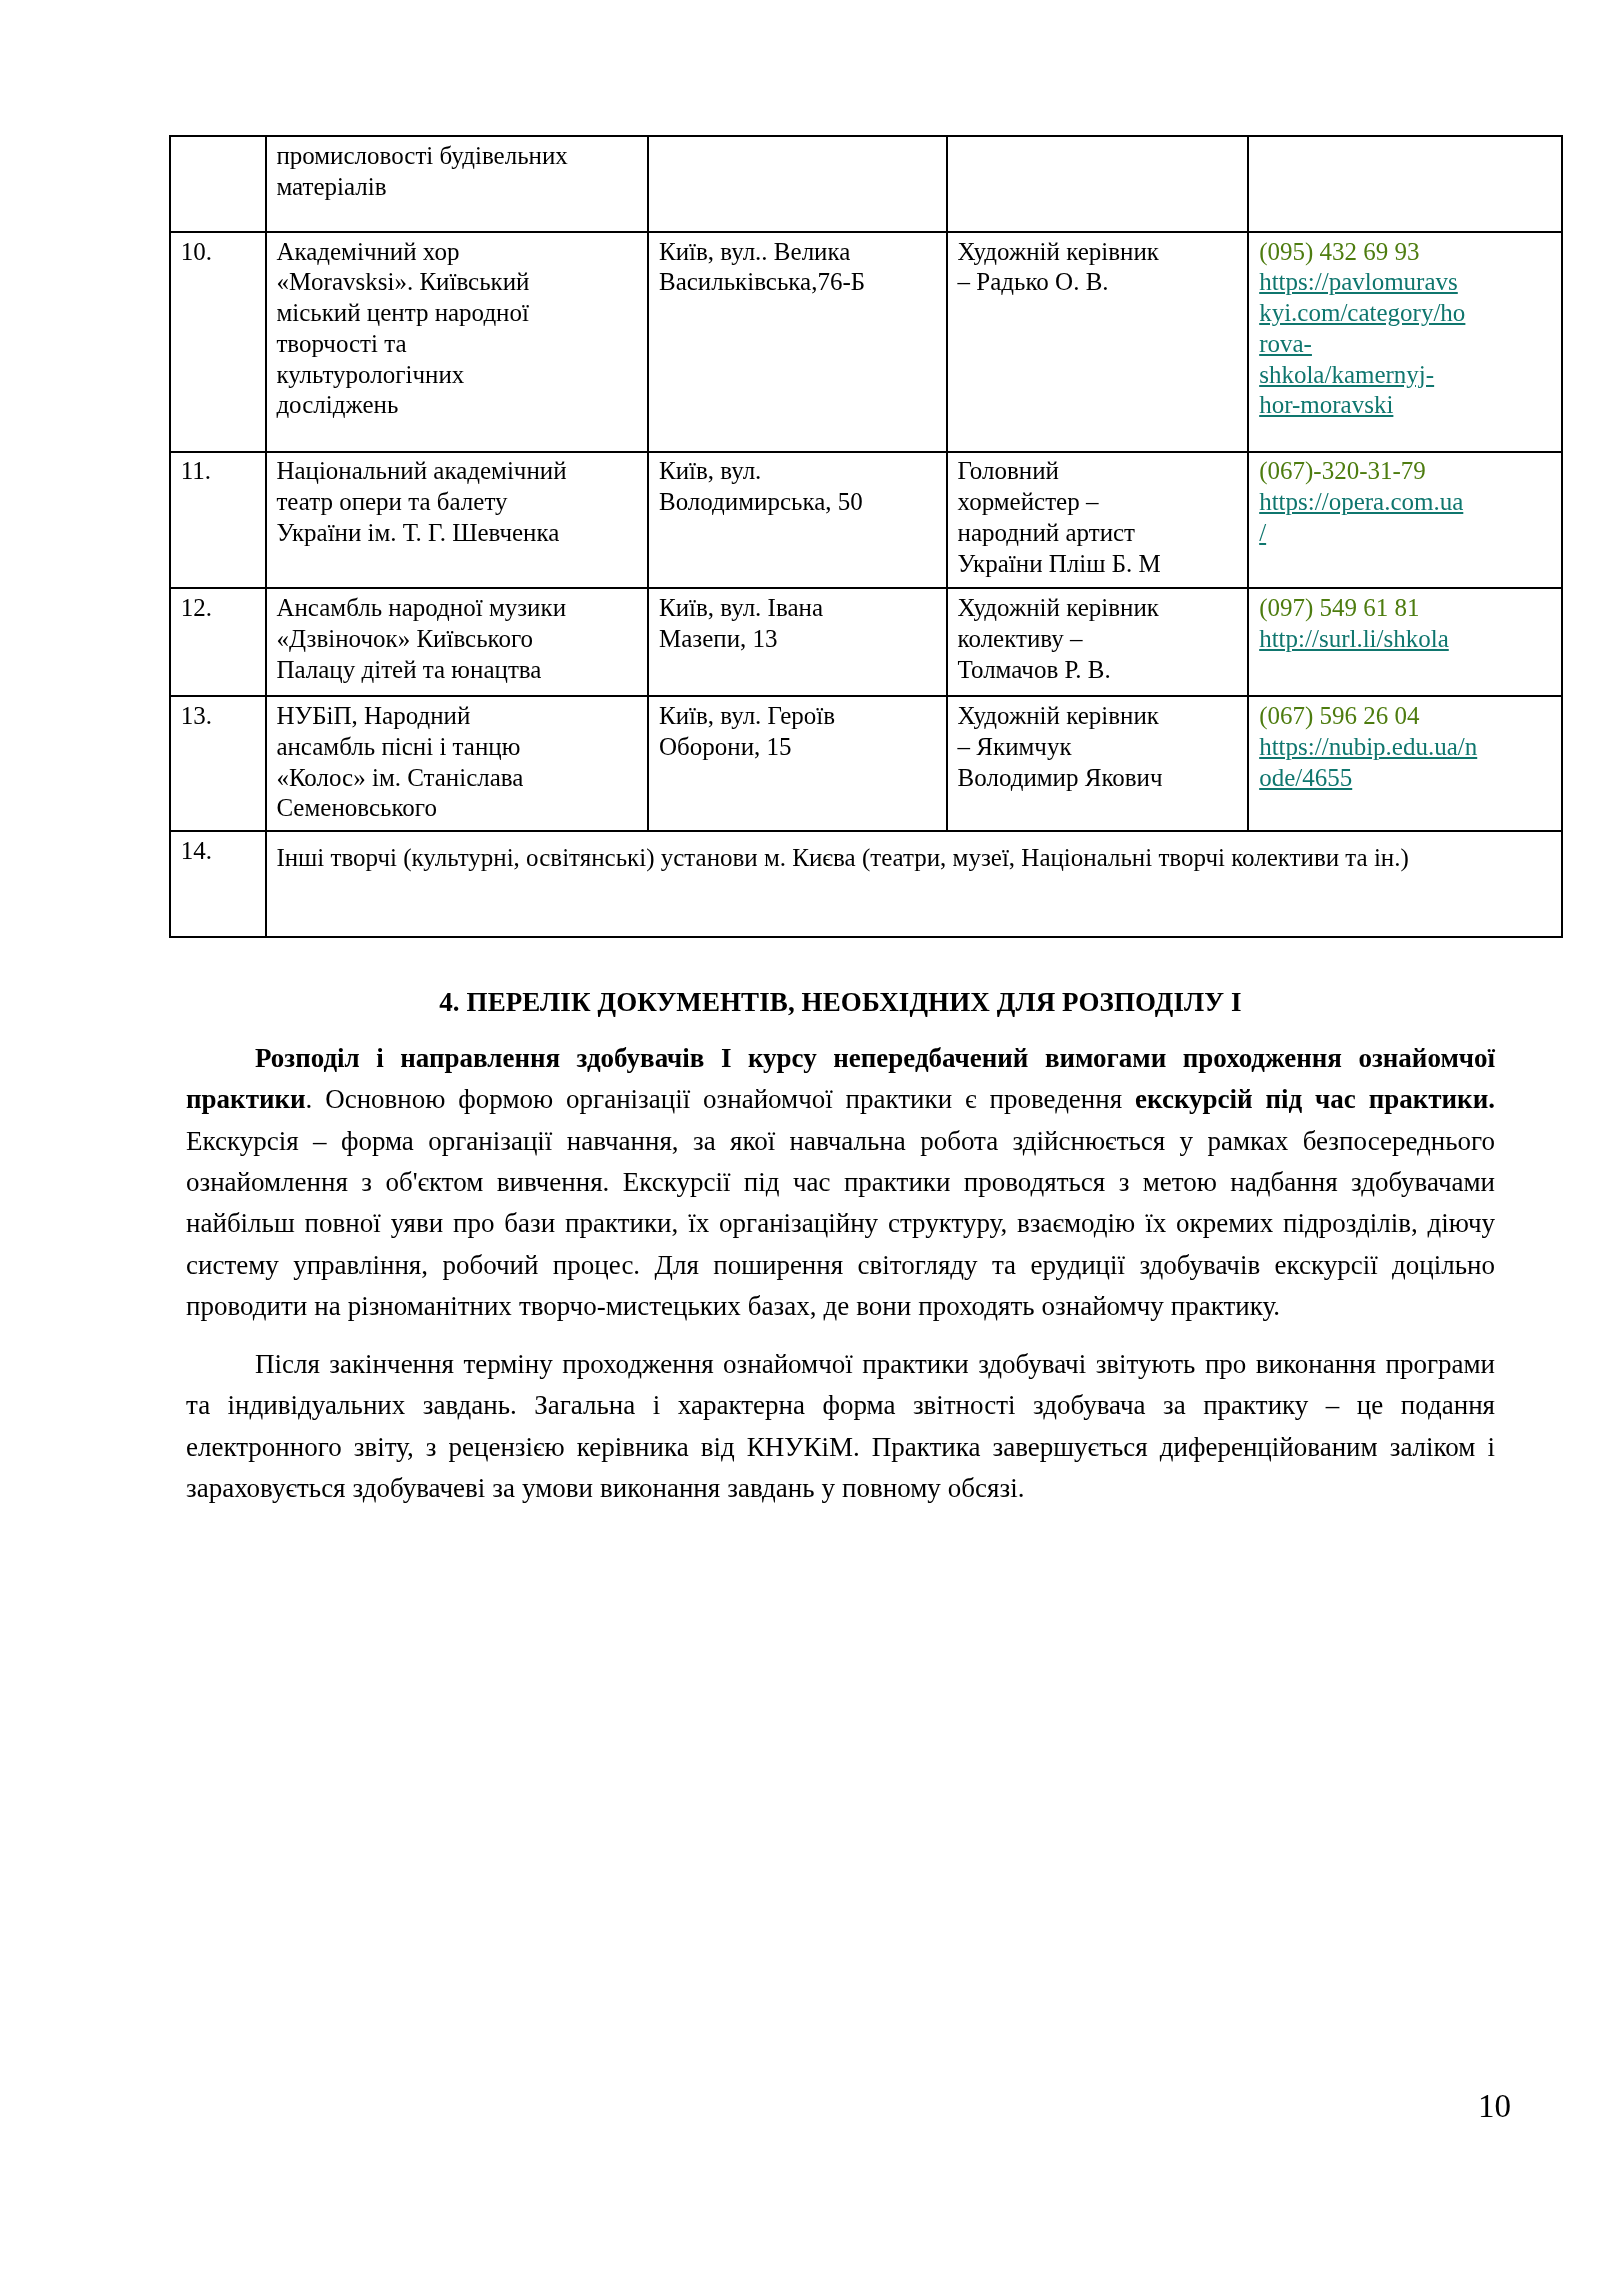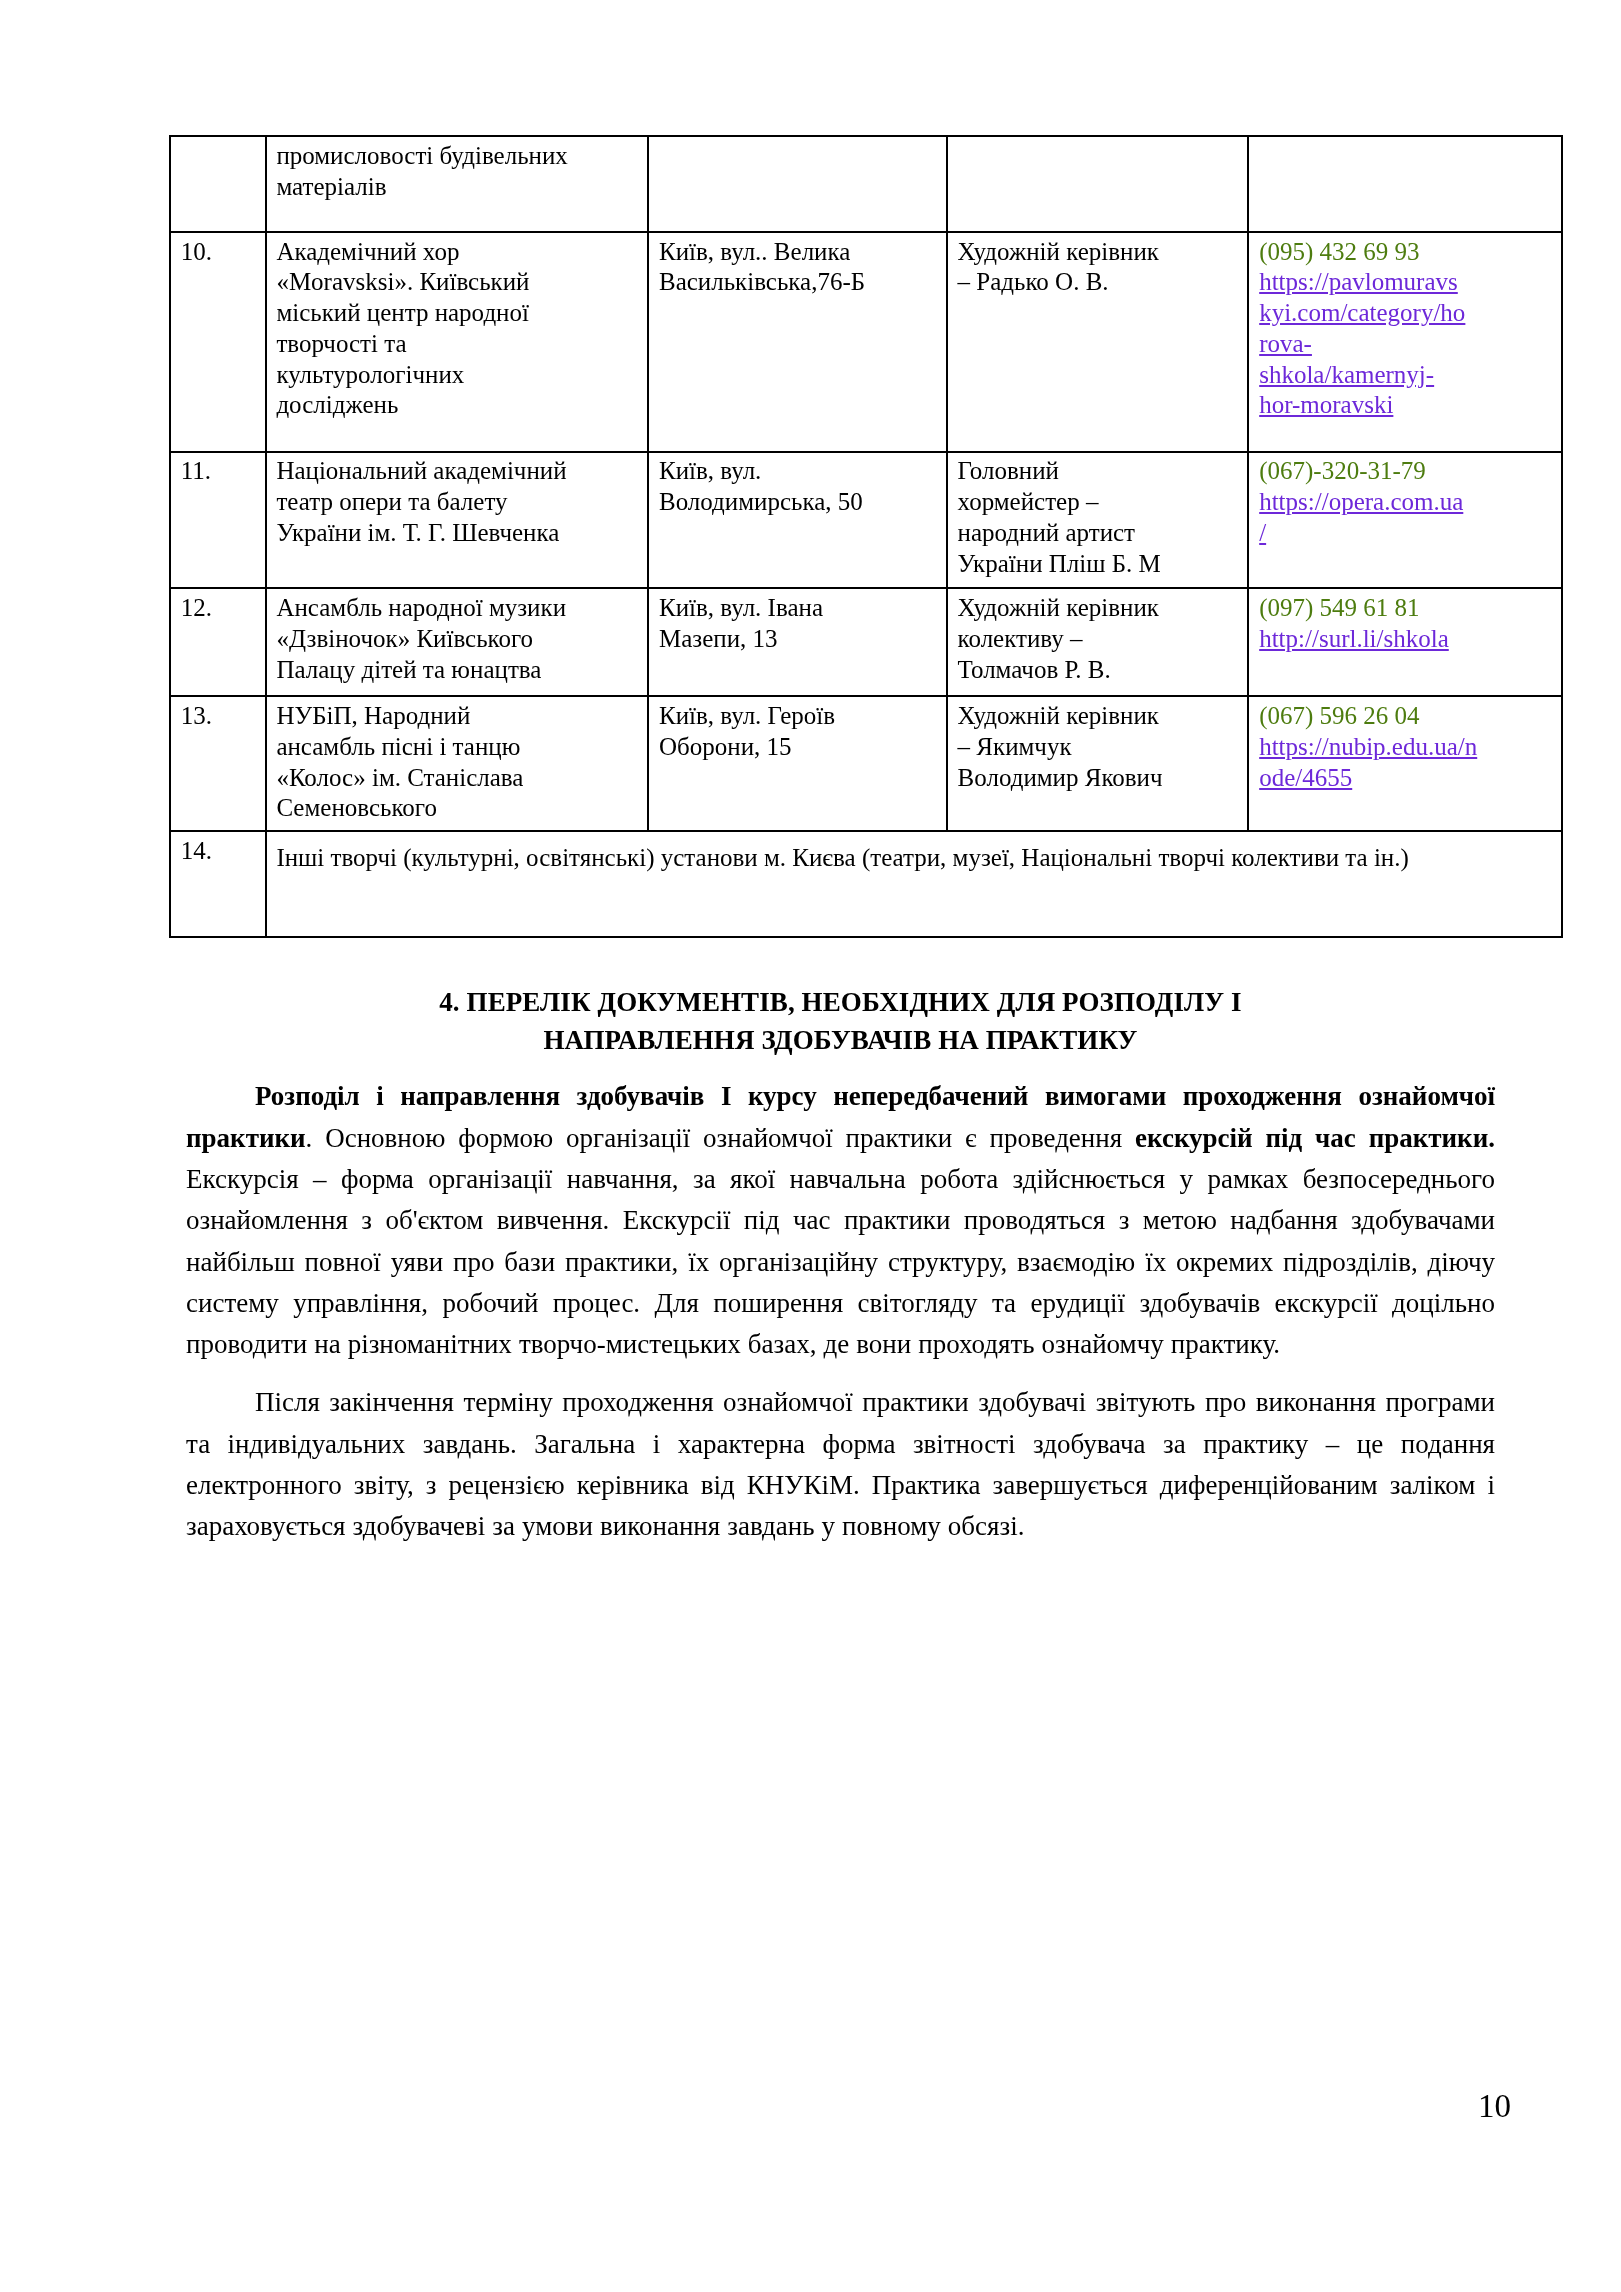--- a/index.html
+++ b/index.html
@@ -46,21 +46,21 @@
   }
   td.col-num      { width: 76px;  text-align: left; padding-left: 13.7px; }
   td.col-name     { width: 363px; }
   td.col-address  { width: 279px; }
   td.col-head     { width: 282px; }
   td.col-contact  { width: 294px; }
 
   .cell-line { display: block; white-space: pre-wrap; }
 
   .link {
-    color: #6d28d9;
+    color: #0f766e;
     text-decoration: underline;
     display: block;
     word-break: break-all;
   }
   .phone { display: block; color: #4d7c0f; }
 
   .row-tall td { height: 208px; }
   .row-11 td { height: 125px; border-radius: 6px; }
   .row-12 td { height: 96px; }
   .row-13 td { height: 122px; }
@@ -248,21 +248,20 @@
             <span>Інші творчі (культурні, освітянські) установи м. Києва (театри, музеї, Національні творчі колективи та ін.)</span>
           </td>
         </tr>
 
       </tbody>
     </table>
 
     <div class="heading-4-wrap">
       <h2 class="section-heading">
         <span>4. ПЕРЕЛІК ДОКУМЕНТІВ, НЕОБХІДНИХ ДЛЯ РОЗПОДІЛУ І</span><br>
-        <span>НАПРАВЛЕННЯ ЗДОБУВАЧІВ НА ПРАКТИКУ</span>
       </h2>
     </div>
 
     <p class="body-par par-4"><span class="b">Розподіл і направлення здобувачів І курсу непередбачений вимогами проходження ознайомчої практики</span><span>. Основною формою організації ознайомчої практики є проведення </span><span class="b">екскурсій під час практики.</span><span> Екскурсія – форма організації навчання, за якої навчальна робота здійснюється у рамках безпосереднього ознайомлення з об'єктом вивчення. Екскурсії під час практики проводяться з метою надбання здобувачами найбільш повної уяви про бази практики, їх організаційну структуру, взаємодію їх окремих підрозділів, діючу систему управління, робочий процес. Для поширення світогляду та ерудиції здобувачів екскурсії доцільно проводити на різноманітних творчо-мистецьких базах, де вони проходять ознайомчу практику.</span></p>
 
 
     <p class="body-par par-5">Після закінчення терміну проходження ознайомчої практики здобувачі звітують про виконання програми та індивідуальних завдань. Загальна і характерна форма звітності здобувача за практику – це подання електронного звіту, з рецензією керівника від КНУКіМ. Практика завершується диференційованим заліком і зараховується здобувачеві за умови виконання завдань у повному обсязі.</p>
 
   </div>
 

